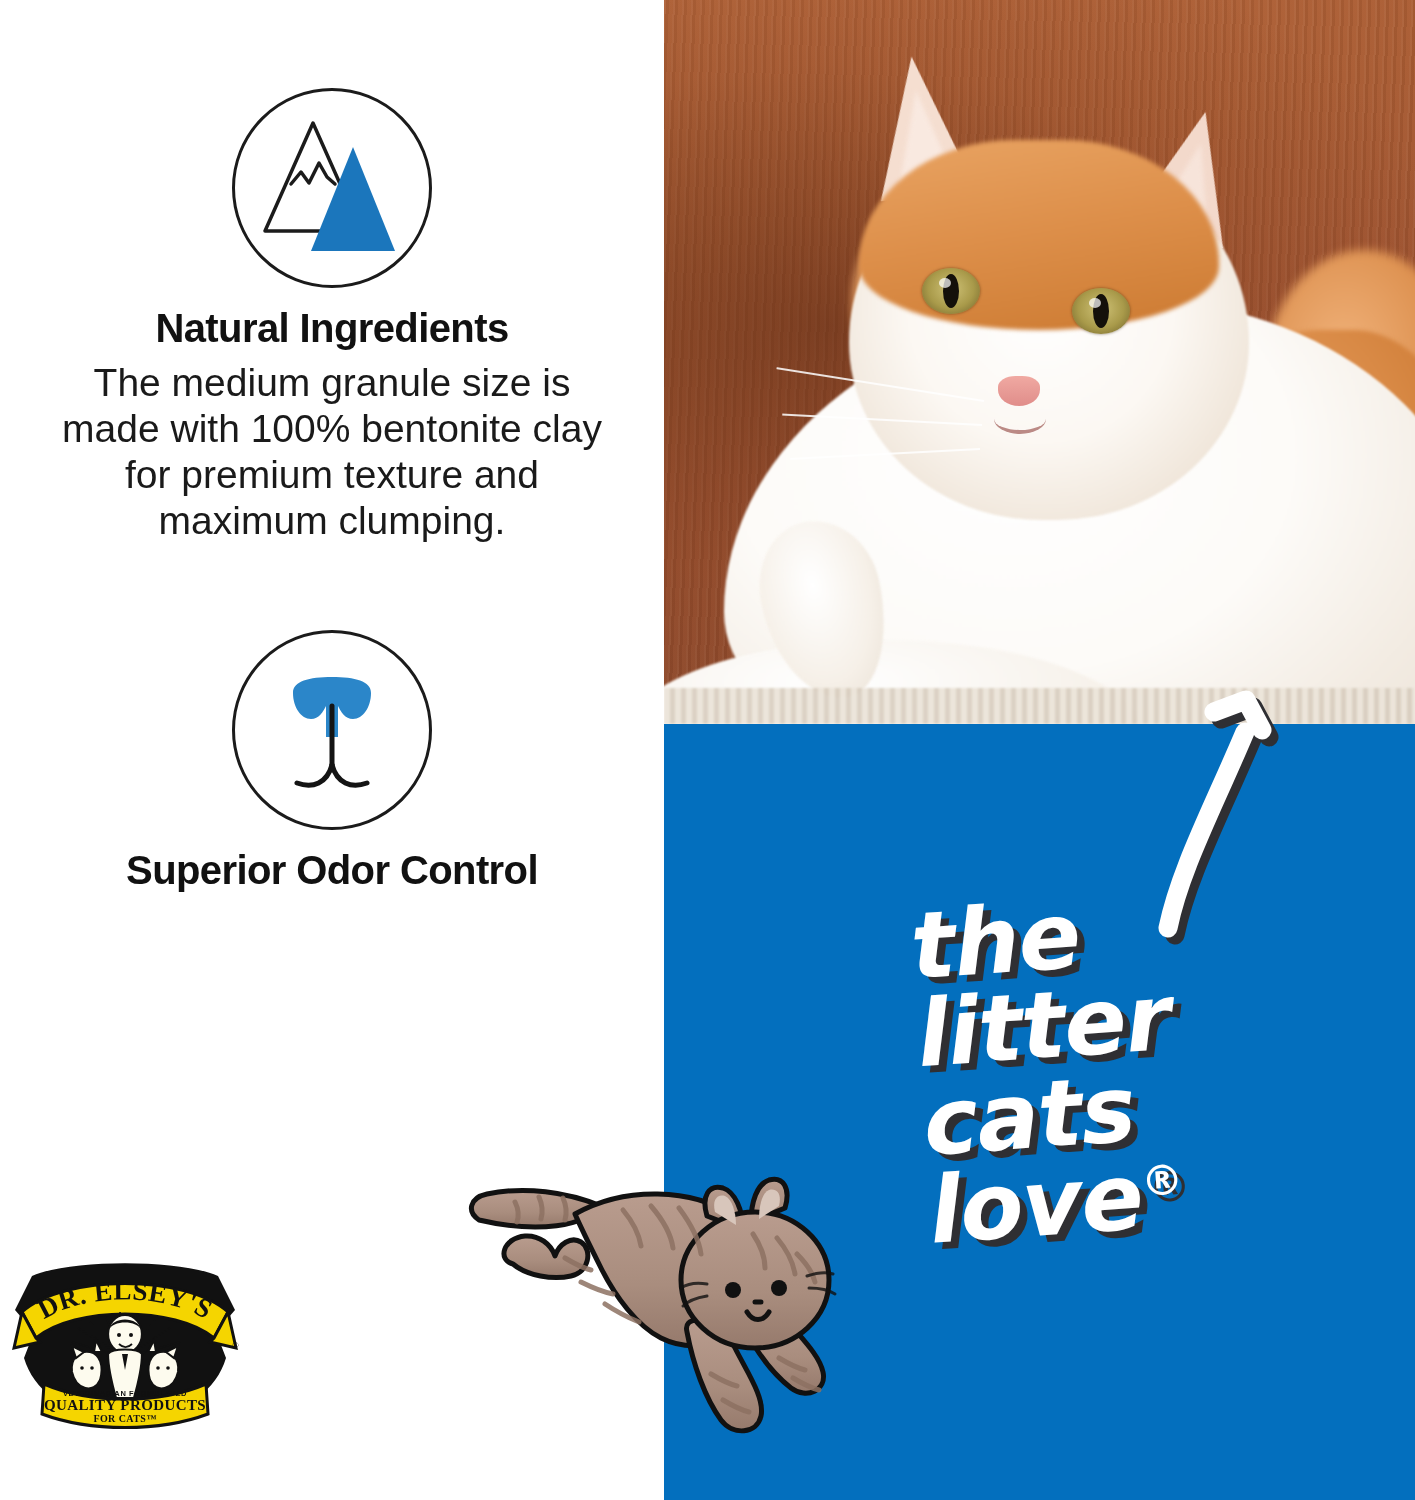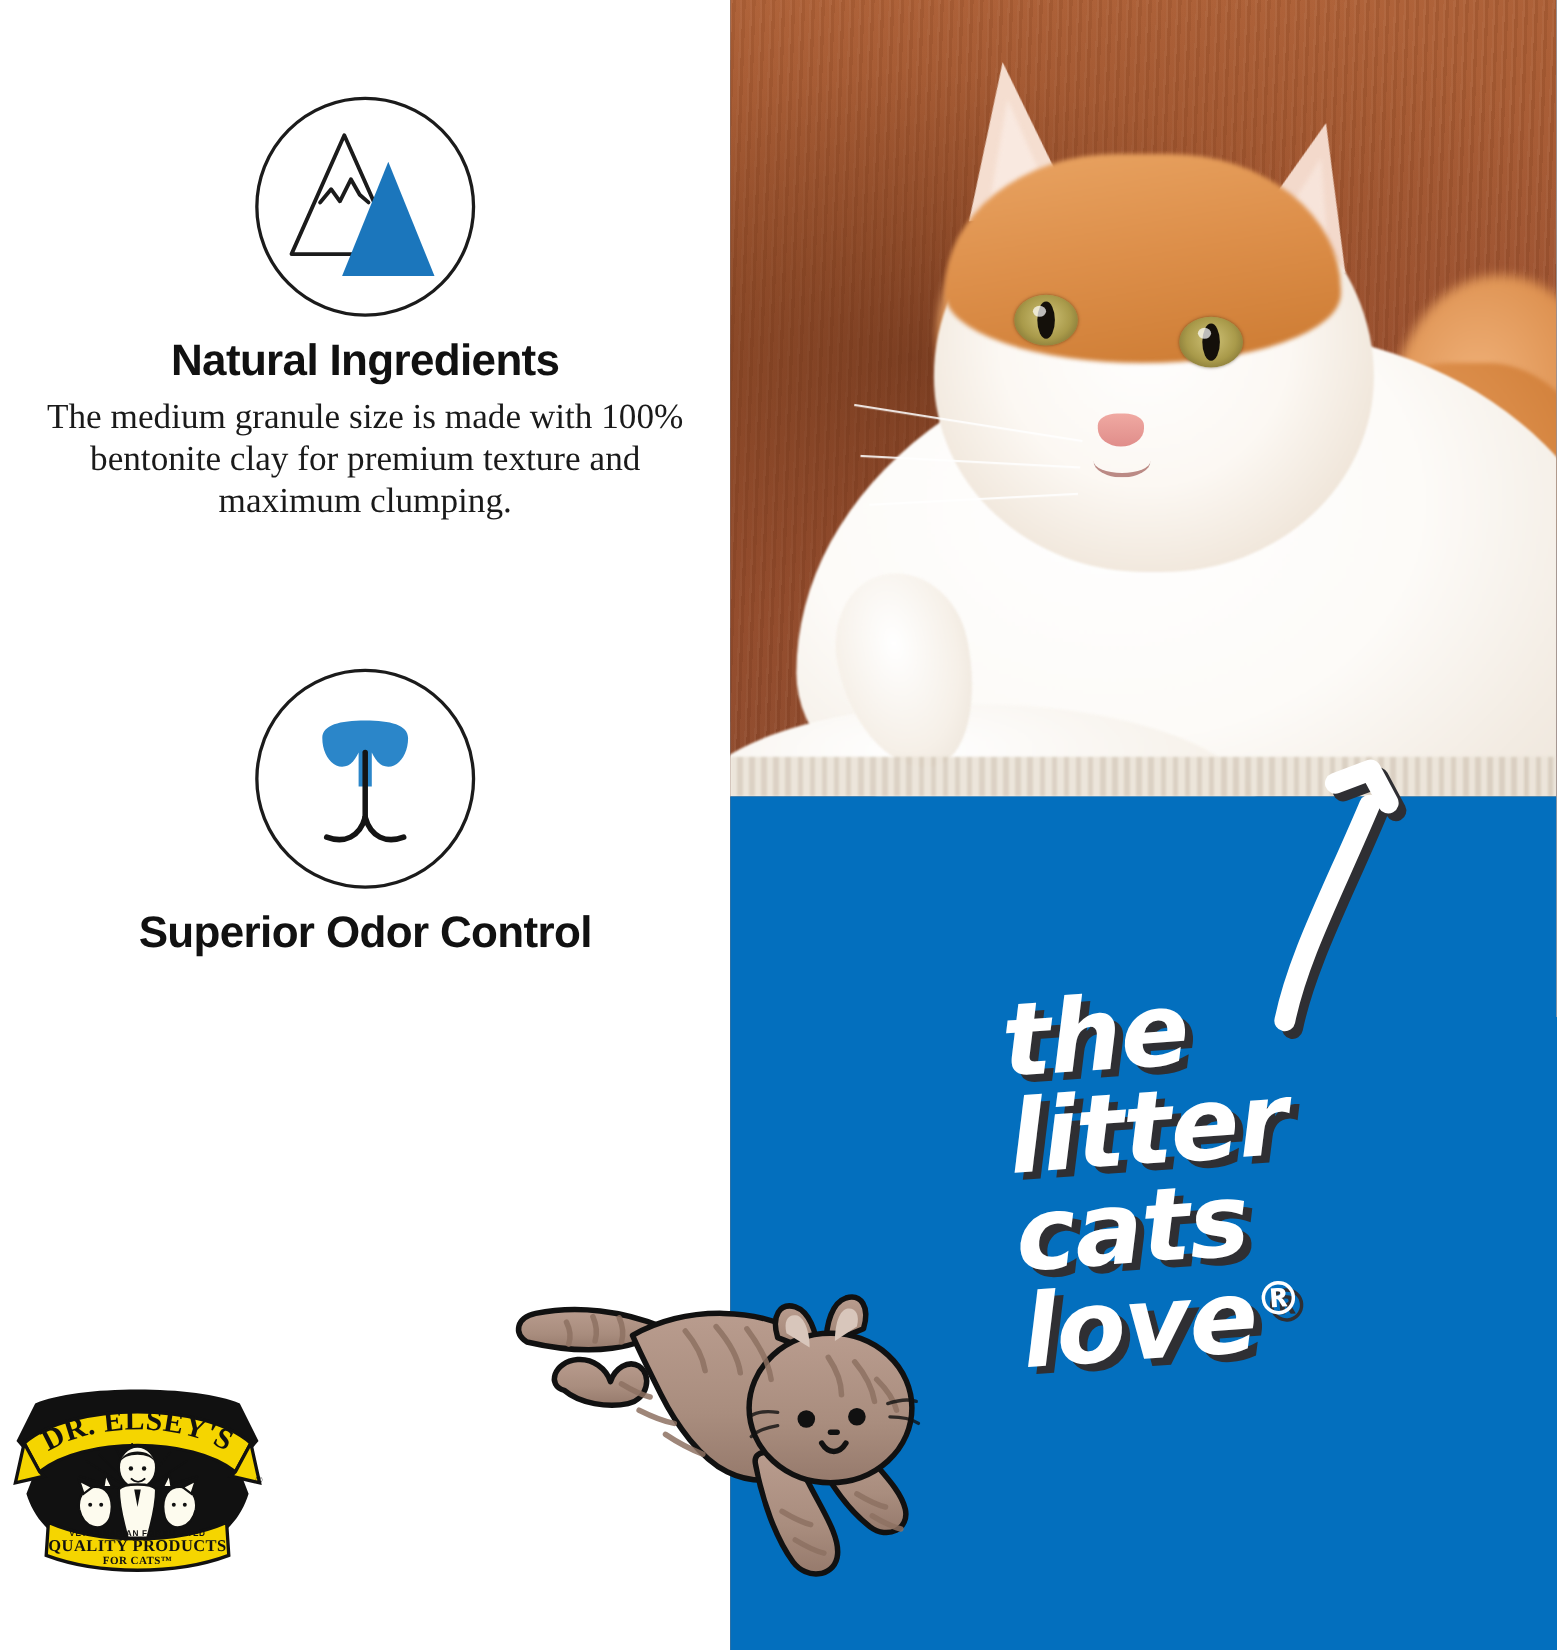--- a/index.html
+++ b/index.html
@@ -1,17 +1,17 @@
 <!DOCTYPE html>
 <html><head>
 <meta charset="utf-8">
 <style>
   html,body{margin:0;padding:0;background:#fff;}
   body{width:1415px;height:1500px;font-family:"Liberation Sans",sans-serif;overflow:hidden;}
-  #page{position:relative;width:1415px;height:1500px;background:#0f172a;overflow:hidden;}
+  #page{position:relative;width:1415px;height:1500px;background:#0f766e;overflow:hidden;}
 
   
   .right-col{position:absolute;left:664px;top:0;width:751px;height:1500px;}
 
   
   .photo{position:absolute;left:0;top:0;width:751px;height:724px;overflow:hidden;
     background:
       radial-gradient(ellipse 120% 80% at 22% 45%, rgba(90,40,18,.55) 0%, rgba(120,55,25,.18) 45%, rgba(0,0,0,0) 72%),
       repeating-linear-gradient(92deg, rgba(255,255,255,.055) 0px, rgba(255,255,255,.055) 2px, rgba(0,0,0,.05) 2px, rgba(0,0,0,.05) 5px, rgba(255,255,255,.02) 5px, rgba(255,255,255,.02) 9px),
       linear-gradient(165deg,#b4653a 0%,#a95c33 28%,#9d5230 55%,#8e4a2c 78%,#7d4026 100%);
@@ -84,22 +84,22 @@
   .script .ln{display:block;white-space:nowrap;}
   .script .reg{font-size:42px;vertical-align:super;letter-spacing:0;}
 
   
   .left-col{position:absolute;left:0;top:0;width:664px;height:1500px;background:#fff;}
   .feature{position:absolute;left:0;width:664px;text-align:center;}
   .icon-circle{width:200px;height:200px;border-radius:50%;border:3px solid #1b1b1b;margin:0 auto;
     position:relative;box-sizing:border-box;background:#fff;}
   .feat-title{margin:18px 0 0;font-family:"Liberation Sans",sans-serif;font-weight:bold;
     font-size:40px;letter-spacing:-.6px;color:#111;line-height:1.1;}
-  .feat-body{margin:10px auto 0;width:580px;font-family:Liberation Serif, serif;
-    font-size:32px;line-height:1.18;color:#1a1a1a;}
+  .feat-body{margin:10px auto 0;width:580px;font-family:Liberation Sans, sans-serif;
+    font-size:39px;line-height:1.18;color:#1a1a1a;}
 
   
   .logo{position:absolute;left:10px;top:1262px;width:230px;height:168px;}
   .logo svg{display:block;}
 
   
   .toon-cat{position:absolute;left:455px;top:1172px;width:405px;height:285px;}
 </style>
 </head>
 <body>
@@ -113,21 +113,21 @@
         <svg width="194" height="194" viewBox="0 0 194 194">
           <polygon points="30,140 78,32 126,140" fill="#ffffff" stroke="#1b1b1b" stroke-width="3.5" stroke-linejoin="round"></polygon>
           <polyline points="56,93 66,81 74,92 84,72 92,86 100,93" fill="none" stroke="#1b1b1b" stroke-width="3.5" stroke-linejoin="round" stroke-linecap="round"></polyline>
           <polygon points="76,160 118,56 160,160" fill="#1b76bc"></polygon>
         </svg>
       </div>
       <h2 class="feat-title">Natural Ingredients</h2>
       <p class="feat-body">The medium granule size is made with 100% bentonite clay for premium texture and maximum clumping.</p>
     </div>
 
-    <div class="feature" style="top:608px;">
+    <div class="feature" style="top:630px;">
       <div class="icon-circle">
         <svg width="194" height="194" viewBox="0 0 194 194">
           <path d="M58 60 C58 48 74 44 97 44 C120 44 136 48 136 60
                    C136 74 128 86 118 86 C110 86 106 79 103 73
                    L103 104 L91 104 L91 73 C88 79 84 86 76 86 C66 86 58 74 58 60 Z" fill="#2b86c9"></path>
           <path d="M97 73 L97 132" fill="none" stroke="#141414" stroke-width="5" stroke-linecap="round"></path>
           <path d="M97 132 C92 150 78 156 62 150" fill="none" stroke="#141414" stroke-width="5" stroke-linecap="round"></path>
           <path d="M97 132 C102 150 116 156 132 150" fill="none" stroke="#141414" stroke-width="5" stroke-linecap="round"></path>
         </svg>
       </div>

